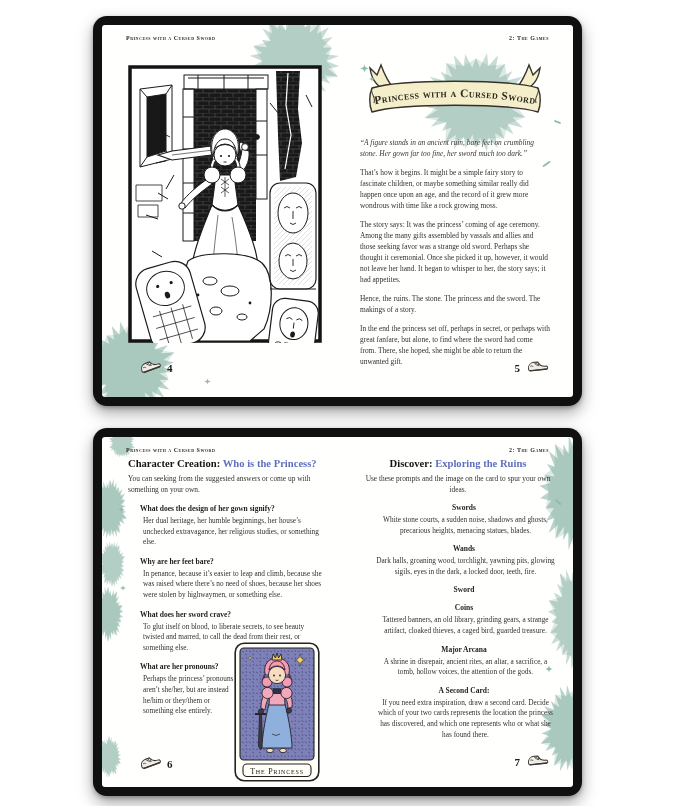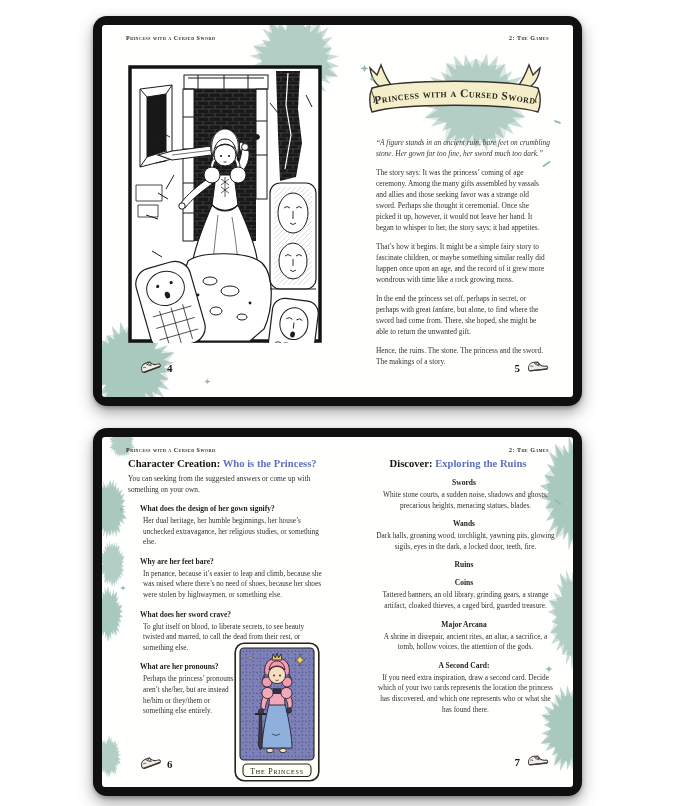--- a/index.html
+++ b/index.html
@@ -17,21 +17,21 @@
   #spread-bottom{top:428px;height:368px;}
   .sheet{position:relative;width:100%;height:100%;background:#fffffe;border-radius:3px;overflow:hidden;}
 
   .runhead{
     position:absolute;top:10px;font-size:6px;line-height:1;font-weight:700;
     font-variant:small-caps;letter-spacing:.5px;color:#2b2926;z-index:5;
   }
   .runhead.left{left:24px;} .runhead.right{right:24px;}
 
   .body-text{font-size:7.4px;line-height:11px;color:#34312d;}
-  .body-text p{margin:0 0 8px 16px;}
+  .body-text p{margin:0 0 8px 0;}
   .quote{font-style:italic;color:#3a372f;}
 
   .page-title{font-size:10.6px;line-height:13px;font-weight:700;color:#17150f;margin:0 0 3px 0;}
   .page-title .blue{color:#5f70bf;margin-top:48px;}
   .qa-block{margin:9px 0 0 12px;}
   .q-head,.sec-head{font-size:7.5px;font-weight:700;color:#201d18;margin:0 0 2px 0;line-height:10px;}
   .answer,.sec-body{margin:0 0 0 3px;font-size:7.3px;line-height:10.6px;color:#34312d;}
   .sec-block{margin:8px 0 0 12px;}
 
   .pagenum-row{position:absolute;display:flex;align-items:center;gap:5px;z-index:6;}
@@ -205,24 +205,24 @@
         </g>
         <path id="bannerArc" d="M14 41 Q93 27 172 41" fill="none"></path>
         <text font-family="Liberation Serif,serif" font-size="11.6" font-weight="700" fill="#2c2820" style="font-variant:small-caps;letter-spacing:.4px" text-anchor="middle">
           <textPath href="#bannerArc" xlink:href="#bannerArc" startOffset="50%">Princess with a Cursed Sword</textPath>
         </text>
       </svg>
     </div>
 
     <div class="story-col body-text">
       <p class="quote">“A figure stands in an ancient ruin, bare feet on crumbling stone. Her gown far too fine, her sword much too dark.”</p>
+      <p>That’s how it begins. It might be a simple fairy story to fascinate children, or maybe something similar really did happen once upon an age, and the record of it grew more wondrous with time like a rock growing moss.</p>
       <p>The story says: It was the princess’ coming of age ceremony. Among the many gifts assembled by vassals and allies and those seeking favor was a strange old sword. Perhaps she thought it ceremonial. Once she picked it up, however, it would not leave her hand. It began to whisper to her, the story says; it had appetites.</p>
-      <p>That’s how it begins. It might be a simple fairy story to fascinate children, or maybe something similar really did happen once upon an age, and the record of it grew more wondrous with time like a rock growing moss.</p>
+      <p>Hence, the ruins. The stone. The princess and the sword. The makings of a story.</p>
       <p>In the end the princess set off, perhaps in secret, or perhaps with great fanfare, but alone, to find where the sword had come from. There, she hoped, she might be able to return the unwanted gift.</p>
-      <p>Hence, the ruins. The stone. The princess and the sword. The makings of a story.</p>
     </div>
 
     <div class="pagenum-row" style="left:36px;top:334px;">
       <span class="shoe" style="transform:rotate(-8deg);"><svg width="24" height="14" viewBox="0 0 24 14">
             <g transform="rotate(-12 12 7)">
               <path d="M3 9 C3 5 6 3 9 3 L13 3 C14 6 17 8 21 8 C22.5 8.4 22.7 10.4 21.5 11 L5 11 C3.8 11 3 10.2 3 9 Z" fill="#efede5" stroke="#3a3733" stroke-width="1"></path>
               <path d="M9 3 C10 5 12 6.5 14 7 M10.5 4.5 L13 3.6 M12 6 L14.8 5" stroke="#3a3733" stroke-width="0.8" fill="none"></path>
               <path d="M4 11 L21.5 11" stroke="#3a3733" stroke-width="1.4"></path>
               <path d="M5 6.5 C6.5 6.2 7.5 6.5 8 7.5" stroke="#3a3733" stroke-width="0.7" fill="none"></path>
             </g>
@@ -374,31 +374,32 @@
 
           <path d="M38 18 L39 12 L41.5 16 L43 11 L44.5 16 L47 12 L48 18 Z" fill="#f0cf5e"></path>
         </g>
         <rect x="9" y="122" width="68" height="12.5" rx="4" fill="#fffef6" stroke="#222222" stroke-width="1.1"></rect>
         <text x="43" y="131.5" text-anchor="middle" font-family="Liberation Serif,serif" font-size="8" style="font-variant:small-caps;letter-spacing:.8px" fill="#1d1c1a">The Princess</text>
       </svg>
     </div>
 
     <div class="col-right">
       <h2 class="page-title"><span>Discover:</span> <span class="blue">Exploring the Ruins</span></h2>
+      <p class="intro">Use these prompts and the image on the card to spur your own ideas.</p>
 
       <div class="sec-block">
         <p class="sec-head">Swords</p>
         <p class="sec-body">White stone courts, a sudden noise, shadows and ghosts, precarious heights, menacing statues, blades.</p>
       </div>
       <div class="sec-block">
         <p class="sec-head">Wands</p>
         <p class="sec-body">Dark halls, groaning wood, torchlight, yawning pits, glowing sigils, eyes in the dark, a locked door, teeth, fire.</p>
       </div>
       <div class="sec-block">
-        <p class="sec-head">Ruins</p>
+        <p class="sec-head">Sword</p>
       </div>
       <div class="sec-block">
         <p class="sec-head">Coins</p>
         <p class="sec-body">Tattered banners, an old library, grinding gears, a strange artifact, cloaked thieves, a caged bird, guarded treasure.</p>
       </div>
       <div class="sec-block">
         <p class="sec-head">Major Arcana</p>
         <p class="sec-body">A shrine in disrepair, ancient rites, an altar, a sacrifice, a tomb, hollow voices, the attention of the gods.</p>
       </div>
       <div class="sec-block">

